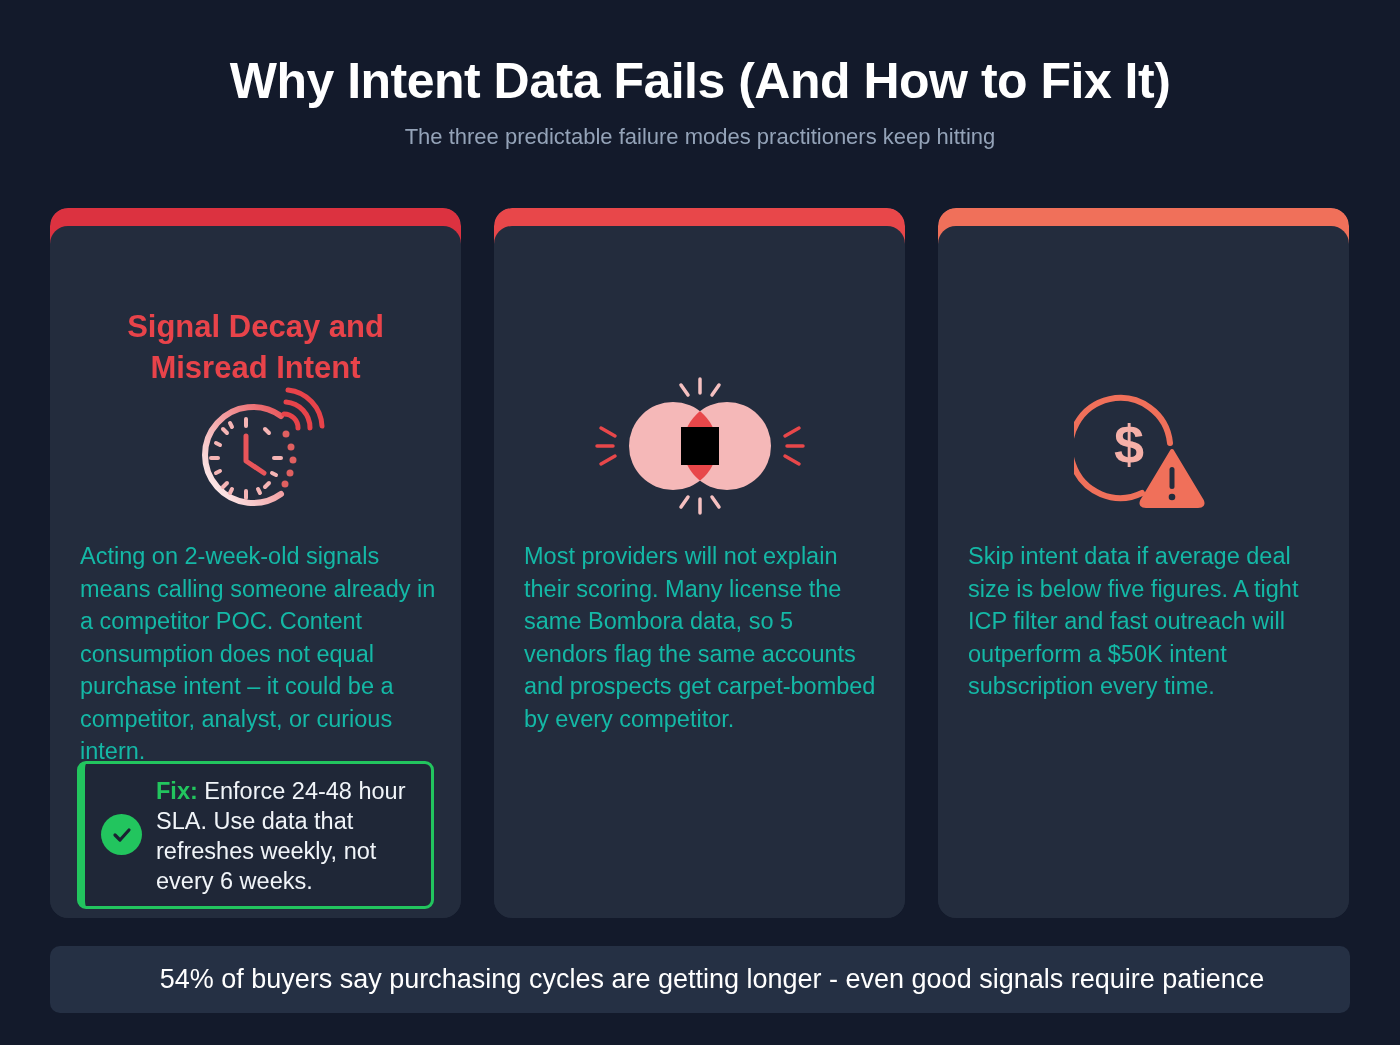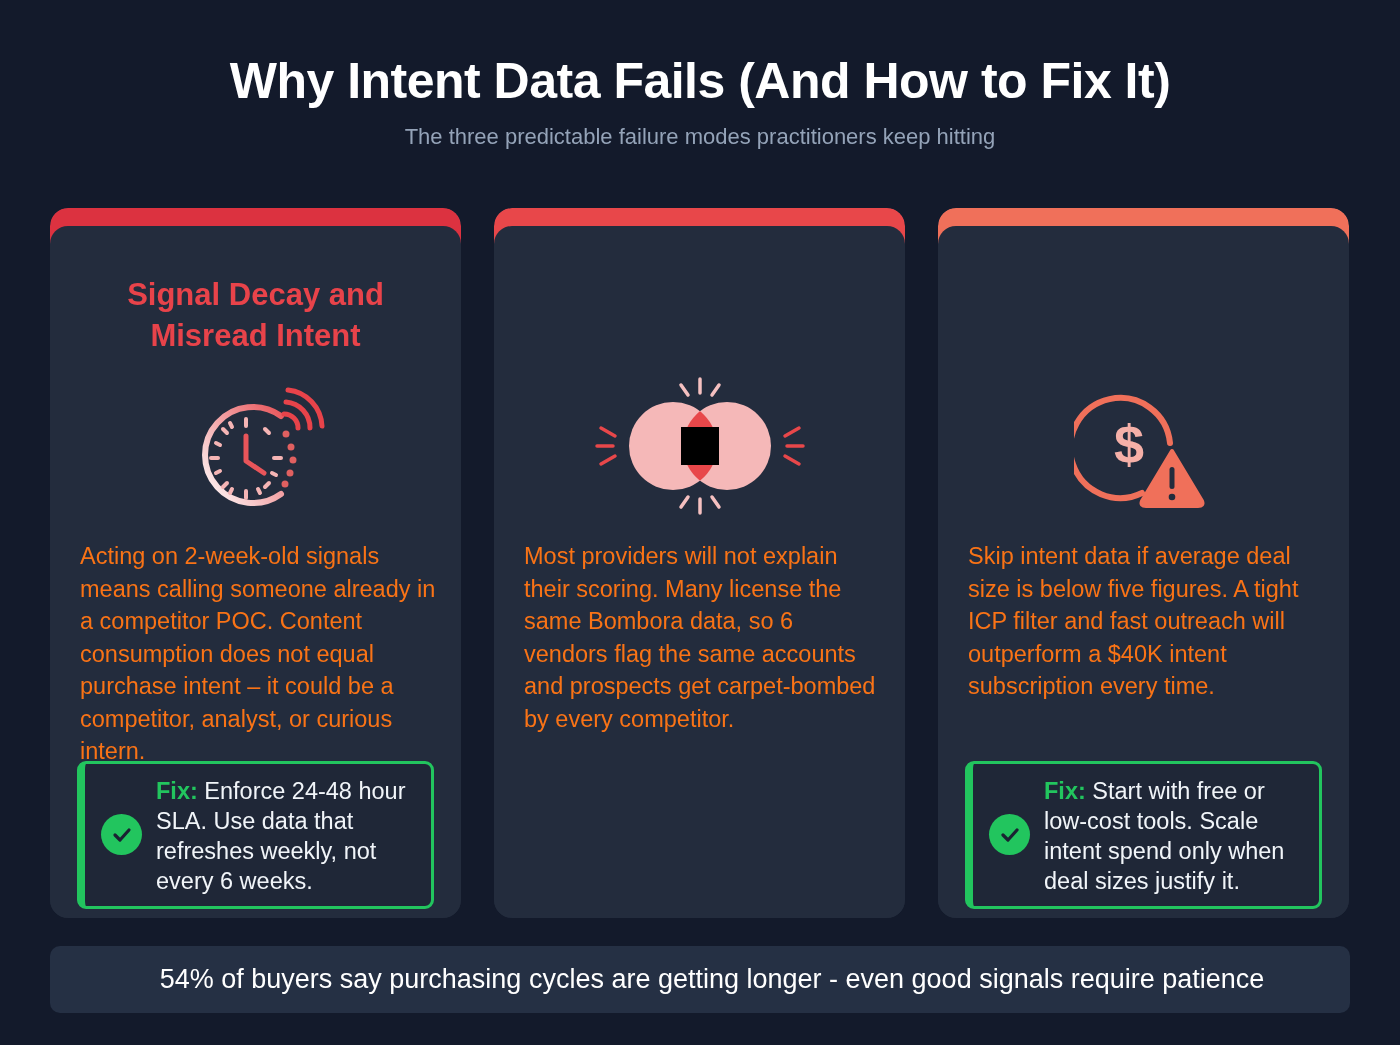--- a/index.html
+++ b/index.html
@@ -36,21 +36,21 @@
   .card-title {
     position: absolute; left: 20px; right: 20px; top: 48px;
     text-align: center; font-size: 31px; font-weight: 700; line-height: 41px;
   }
   .icon-wrap {
     position: absolute; left: 0; width: 100%; top: 145px; height: 150px;
     display: flex; justify-content: center; align-items: center;
   }
   .desc {
     position: absolute; left: 30px; right: 22px; top: 314px;
-    font-size: 23.5px; line-height: 32.5px; color: #f97316;
+    font-size: 23.5px; line-height: 32.5px; color: #14b8a6;
   }
   .fix {
     position: absolute; left: 27px; width: 357px; top: 535px; height: 148px;
     border: 3px solid #22c55e; border-left-width: 8px; border-radius: 9px;
     background: #1f2737;
   }
   .fix .check {
     position: absolute; left: 16px; top: 50px; width: 41px; height: 41px;
     border-radius: 50%; background: #22c55e;
     display: flex; align-items: center; justify-content: center;
@@ -69,21 +69,21 @@
 </style>
 </head>
 <body>
 
 <div class="title">Why Intent Data Fails (And How to Fix It)</div>
 <div class="subtitle">The three predictable failure modes practitioners keep hitting</div>
 
 <div class="card" style="left:50px;">
   <div class="cap" style="background:#dc3240;"></div>
   <div class="body">
-    <div class="card-title" style="color:#e8434a;">Signal Decay and Misread Intent</div>
+    <div class="card-title" style="color:#e8434a;margin-top:32px;">Signal Decay and Misread Intent</div>
     <div class="icon-wrap">
       <svg width="140" height="140" viewBox="0 0 140 140">
         <defs>
           <linearGradient id="cg" x1="0" y1="1" x2="1" y2="0">
             <stop offset="0" stop-color="#ffffff"></stop>
             <stop offset="1" stop-color="#e8555a"></stop>
           </linearGradient>
         </defs>
         <path d="M95 40 A48 48 0 1 0 95 118" fill="none" stroke="url(#cg)" stroke-width="6" stroke-linecap="round"></path>
         <g stroke="#f5b5b5" stroke-width="4" stroke-linecap="round">
@@ -154,43 +154,35 @@
         <g stroke="#e8474a" stroke-width="3.5" stroke-linecap="round">
           <line x1="2" y1="75" x2="18" y2="75"></line>
           <line x1="6" y1="57" x2="20" y2="65"></line>
           <line x1="6" y1="93" x2="20" y2="85"></line>
           <line x1="192" y1="75" x2="208" y2="75"></line>
           <line x1="204" y1="57" x2="190" y2="65"></line>
           <line x1="204" y1="93" x2="190" y2="85"></line>
         </g>
       </svg>
     </div>
-    <div class="desc">Most providers will not explain their scoring. Many license the same Bombora data, so 6 vendors flag the same accounts and prospects get carpet-bombed by every competitor.</div>
+    <div class="desc">Most providers will not explain their scoring. Many license the same Bombora data, so 5 vendors flag the same accounts and prospects get carpet-bombed by every competitor.</div>
   </div>
 </div>
 
 <div class="card" style="left:938px;">
   <div class="cap" style="background:#f0705a;"></div>
   <div class="body">
     <div class="icon-wrap">
       <svg width="140" height="130" viewBox="0 0 140 130">
         <path d="M96 62 A50 50 0 1 0 68 112" fill="none" stroke="#f0705a" stroke-width="6" stroke-linecap="round"></path>
         <text x="55" y="82" text-anchor="middle" font-family="Liberation Sans, sans-serif" font-weight="700" font-size="54" fill="#f5b0a8">$</text>
         <path d="M98 70 L128 120 Q130 125 124 125 L72 125 Q66 125 68 120 Z" fill="#f0705a" stroke="#f0705a" stroke-width="4" stroke-linejoin="round"></path>
         <rect x="95.5" y="86" width="5" height="22" rx="2.5" fill="#232c3d"></rect>
         <circle cx="98" cy="116" r="3.3" fill="#232c3d"></circle>
       </svg>
     </div>
-    <div class="desc">Skip intent data if average deal size is below five figures. A tight ICP filter and fast outreach will outperform a $40K intent subscription every time.</div>
-    <div class="fix">
-      <div class="check">
-        <svg width="22" height="22" viewBox="0 0 22 22">
-            <polyline points="4,11 9,16 18,6" fill="none" stroke="#1a2232" stroke-width="3.2" stroke-linecap="round" stroke-linejoin="round"></polyline>
-          </svg>
-      </div>
-      <div class="text"><span class="label">Fix:</span><span> Start with free or low-cost tools. Scale intent spend only when deal sizes justify it.</span></div>
-    </div>
+    <div class="desc">Skip intent data if average deal size is below five figures. A tight ICP filter and fast outreach will outperform a $50K intent subscription every time.</div>
   </div>
 </div>
 
 <div class="footer">
   <span>54% of buyers say purchasing cycles are getting longer - even good signals require patience</span>
 </div>
 
 </body></html>

